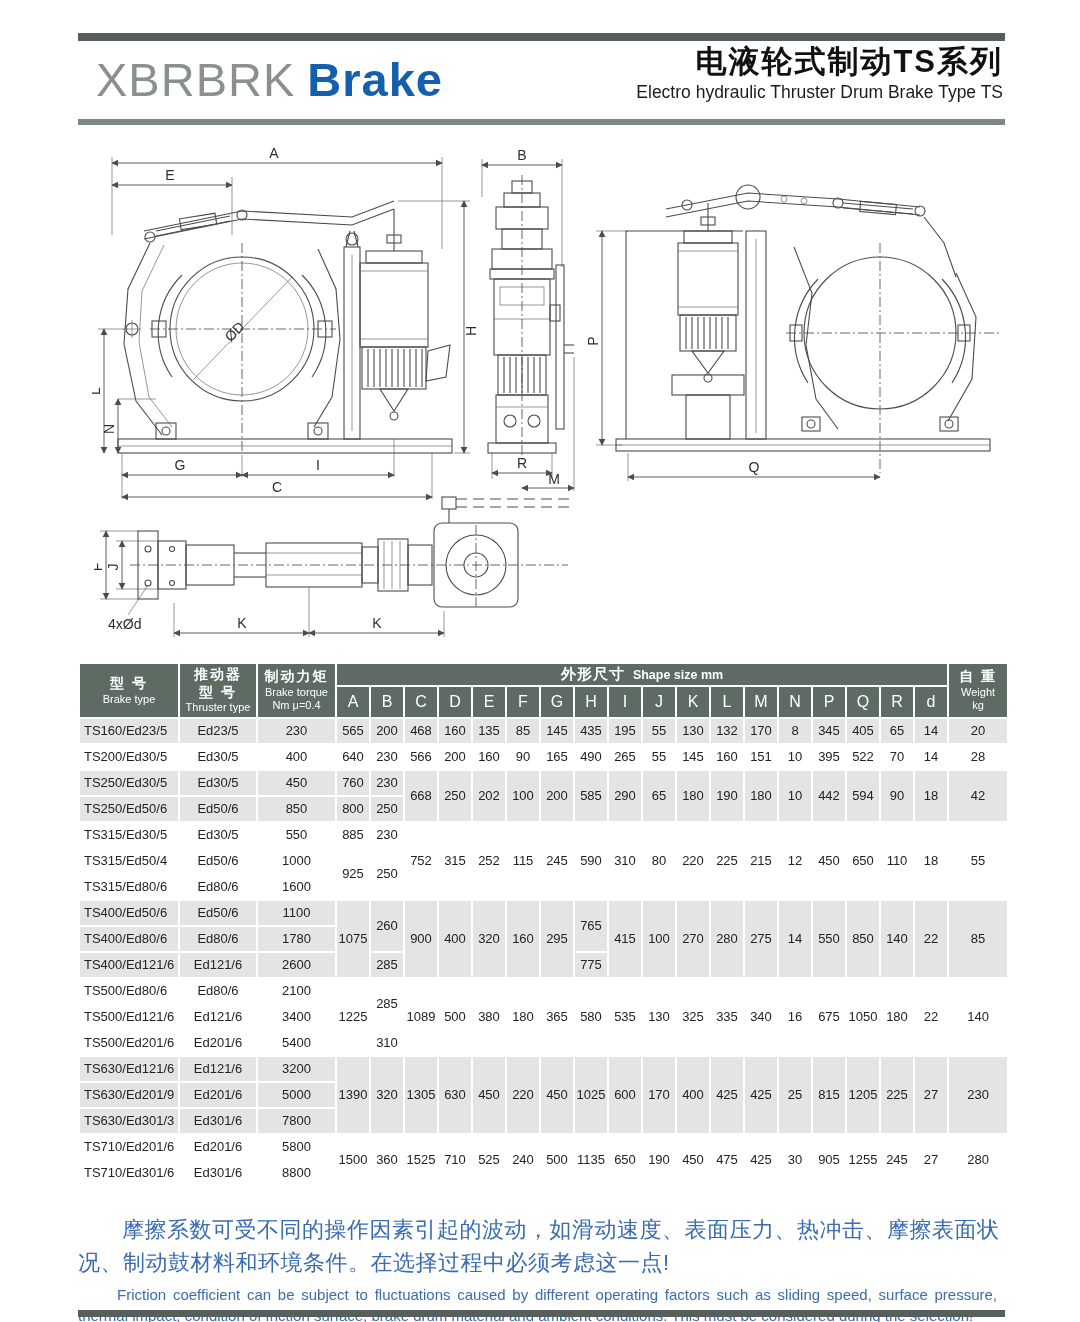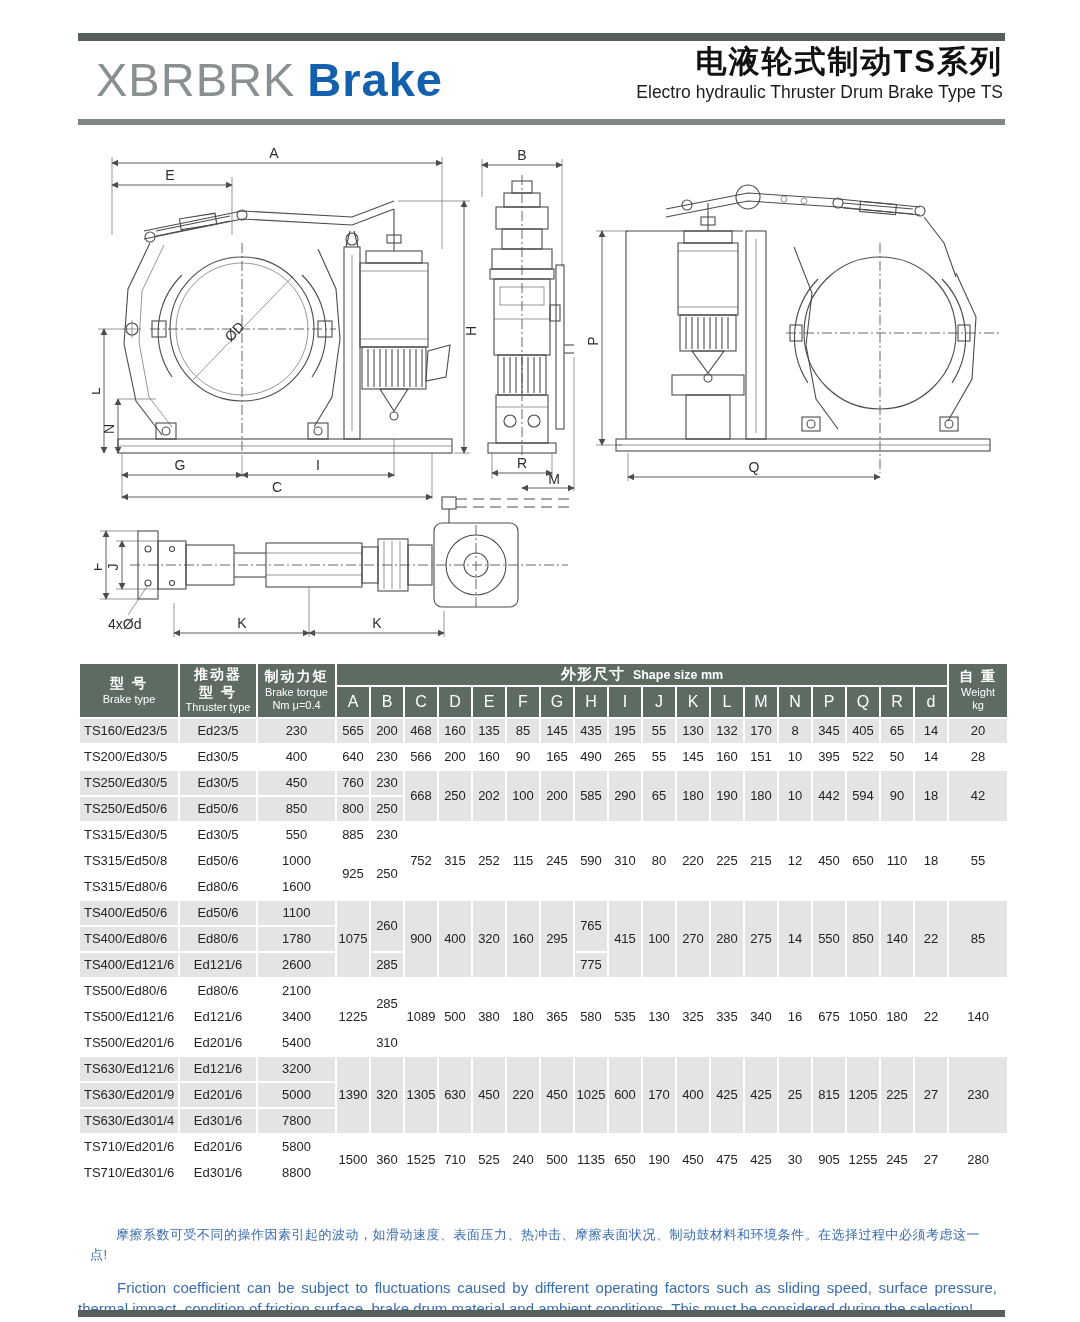--- a/index.html
+++ b/index.html
@@ -41,21 +41,21 @@
   #spec th.shape .cn{display:inline;font-size:15px;letter-spacing:1px}
   #spec th.shape .en{display:inline;font-size:12.5px;margin-left:8px;font-weight:bold}
   #spec th.dimh{font-size:16px;height:26px;padding:2px 0}
   #spec td{border:2px solid #fff;text-align:center;font-size:13px;color:#232323;height:24px;padding:0;vertical-align:middle}
   #spec tr.g td{background:#e4e4e4}
   #spec tr.w td{background:#fff}
   #spec td.model{text-align:left;padding-left:4px}
 
   
   #footer{position:absolute;left:78px;top:1213px;width:927px;color:#3a6cb0}
-  #footer .cnp{font-size:13px;line-height:1.52;text-indent:2em;letter-spacing:0.5px;margin:12px}
+  #footer .cnp{font-size:22px;line-height:1.52;text-indent:2em;letter-spacing:0.5px;margin:0}
   #footer .enp{font-size:15px;line-height:1.4;text-indent:2.6em;text-align:justify;margin:4px 8px 0 0}
 </style>
 </head>
 <body>
 
 <div class="bar" id="topbar"></div>
 
 <div id="brand">
   <span class="gray">XBRBRK</span><span class="blue">Brake</span>
 </div>
@@ -454,21 +454,21 @@
         <td>165</td>
         <td>490</td>
         <td>265</td>
         <td>55</td>
         <td>145</td>
         <td>160</td>
         <td>151</td>
         <td>10</td>
         <td>395</td>
         <td>522</td>
-        <td>50</td>
+        <td>70</td>
         <td>14</td>
         <td>28</td>
       </tr>
       <tr class="g">
         <td class="model">TS250/Ed30/5</td>
         <td>Ed30/5</td>
         <td>450</td>
         <td>760</td>
         <td>230</td>
         <td rowspan="2">668</td>
@@ -514,21 +514,21 @@
         <td rowspan="3">225</td>
         <td rowspan="3">215</td>
         <td rowspan="3">12</td>
         <td rowspan="3">450</td>
         <td rowspan="3">650</td>
         <td rowspan="3">110</td>
         <td rowspan="3">18</td>
         <td rowspan="3">55</td>
       </tr>
       <tr class="w">
-        <td class="model">TS315/Ed50/8</td>
+        <td class="model">TS315/Ed50/4</td>
         <td>Ed50/6</td>
         <td>1000</td>
         <td rowspan="2">925</td>
         <td rowspan="2">250</td>
       </tr>
       <tr class="w">
         <td class="model">TS315/Ed80/6</td>
         <td>Ed80/6</td>
         <td>1600</td>
       </tr>
@@ -626,21 +626,21 @@
         <td rowspan="3">225</td>
         <td rowspan="3">27</td>
         <td rowspan="3">230</td>
       </tr>
       <tr class="g">
         <td class="model">TS630/Ed201/9</td>
         <td>Ed201/6</td>
         <td>5000</td>
       </tr>
       <tr class="g">
-        <td class="model">TS630/Ed301/4</td>
+        <td class="model">TS630/Ed301/3</td>
         <td>Ed301/6</td>
         <td>7800</td>
       </tr>
       <tr class="w">
         <td class="model">TS710/Ed201/6</td>
         <td>Ed201/6</td>
         <td>5800</td>
         <td rowspan="2">1500</td>
         <td rowspan="2">360</td>
         <td rowspan="2">1525</td>

